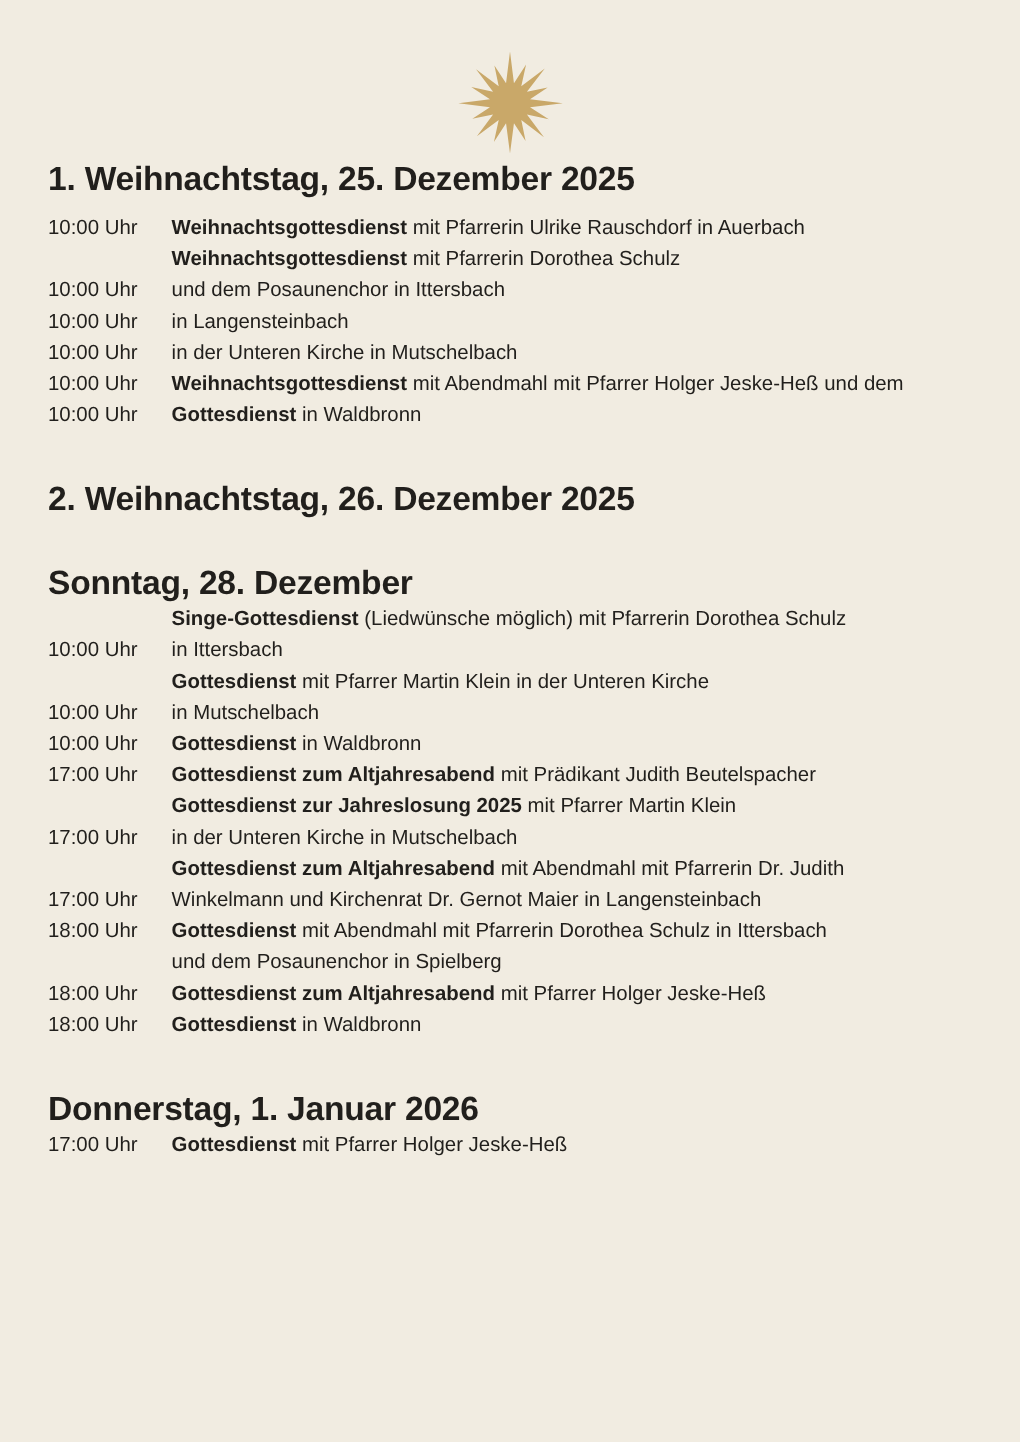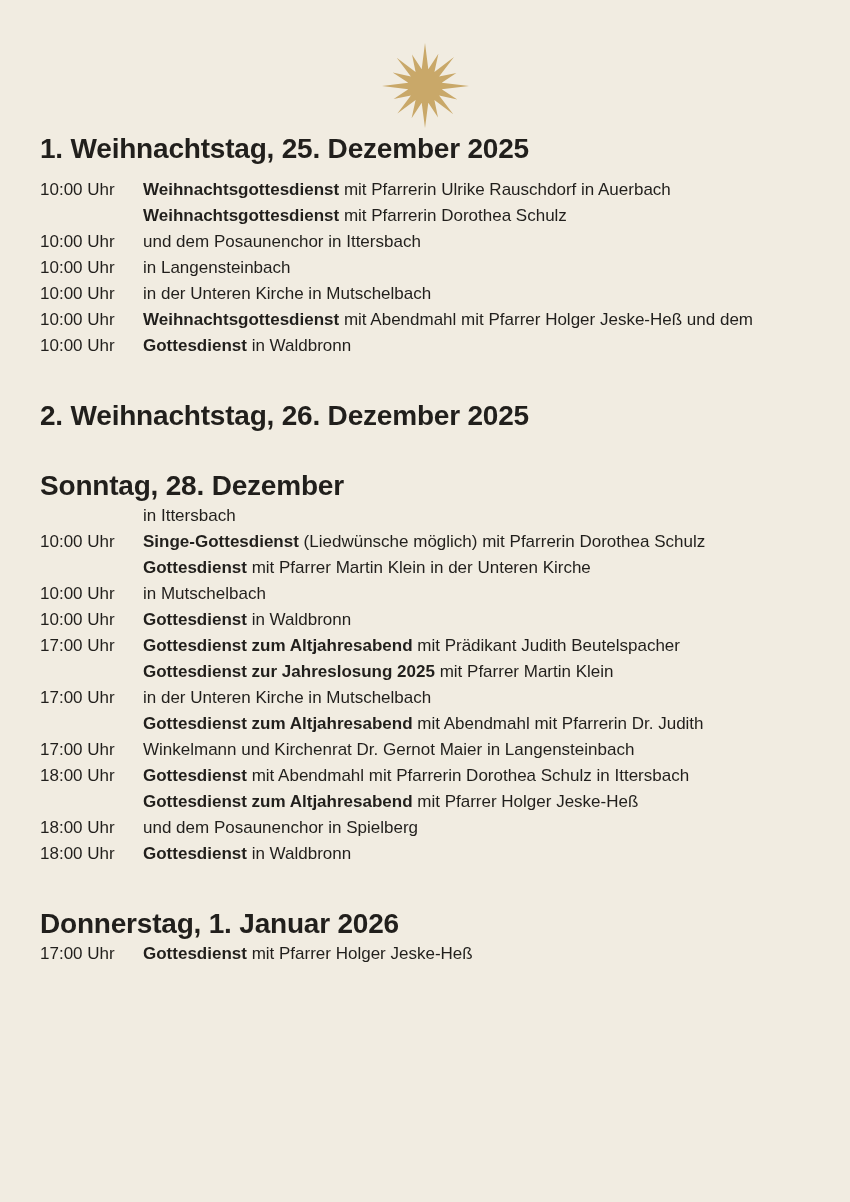--- a/index.html
+++ b/index.html
@@ -101,22 +101,22 @@
 
   <section class="section">
     <h2 class="heading">2. Weihnachtstag, 26. Dezember 2025</h2>
   </section>
 
   <section class="section">
     <h2 class="heading">Sonntag, 28. Dezember</h2>
     <div class="event">
       <span class="time">10:00 Uhr</span>
       <span class="desc">
+        <span class="line"><b class="title">Singe-Gottesdienst</b> <span>(Liedwünsche möglich) mit Pfarrerin Dorothea Schulz</span></span>
         <span class="line">in Ittersbach</span>
-        <span class="line"><b class="title">Singe-Gottesdienst</b> <span>(Liedwünsche möglich) mit Pfarrerin Dorothea Schulz</span></span>
       </span>
     </div>
     <div class="event">
       <span class="time">10:00 Uhr</span>
       <span class="desc">
         <span class="line"><b class="title">Gottesdienst</b> <span>mit Pfarrer Martin Klein in der Unteren Kirche</span></span>
         <span class="line">in Mutschelbach</span>
       </span>
     </div>
     <div class="event">
@@ -150,22 +150,22 @@
     </div>
     <div class="event">
       <span class="time">18:00 Uhr</span>
       <span class="desc">
         <span class="line"><b class="title">Gottesdienst</b> <span>mit Abendmahl mit Pfarrerin Dorothea Schulz in Ittersbach</span></span>
       </span>
     </div>
     <div class="event">
       <span class="time">18:00 Uhr</span>
       <span class="desc">
+        <span class="line">und dem Posaunenchor in Spielberg</span>
         <span class="line"><b class="title">Gottesdienst zum Altjahresabend</b> <span>mit Pfarrer Holger Jeske-Heß</span></span>
-        <span class="line">und dem Posaunenchor in Spielberg</span>
       </span>
     </div>
     <div class="event">
       <span class="time">18:00 Uhr</span>
       <span class="desc">
         <span class="line"><b class="title">Gottesdienst</b> <span>in Waldbronn</span></span>
       </span>
     </div>
   </section>
 

